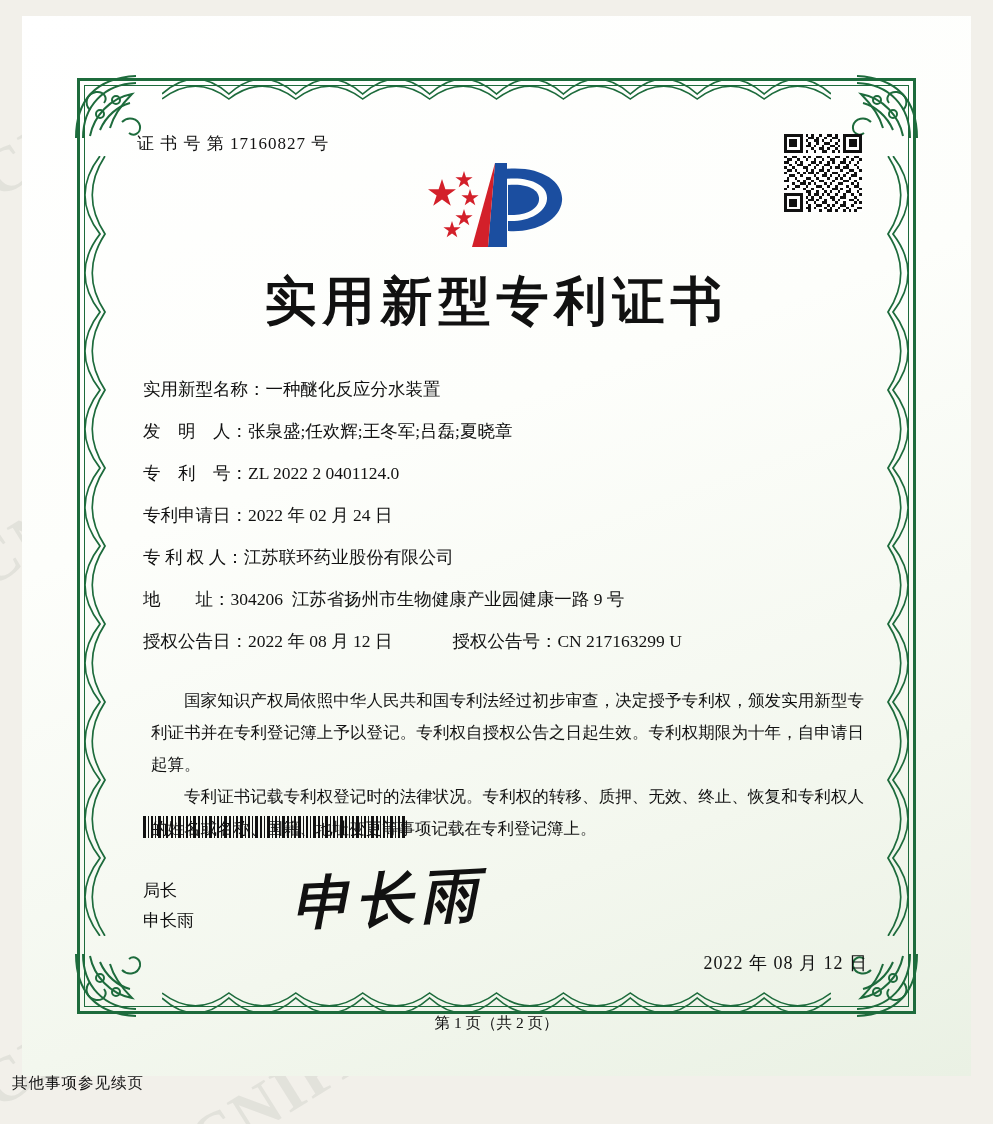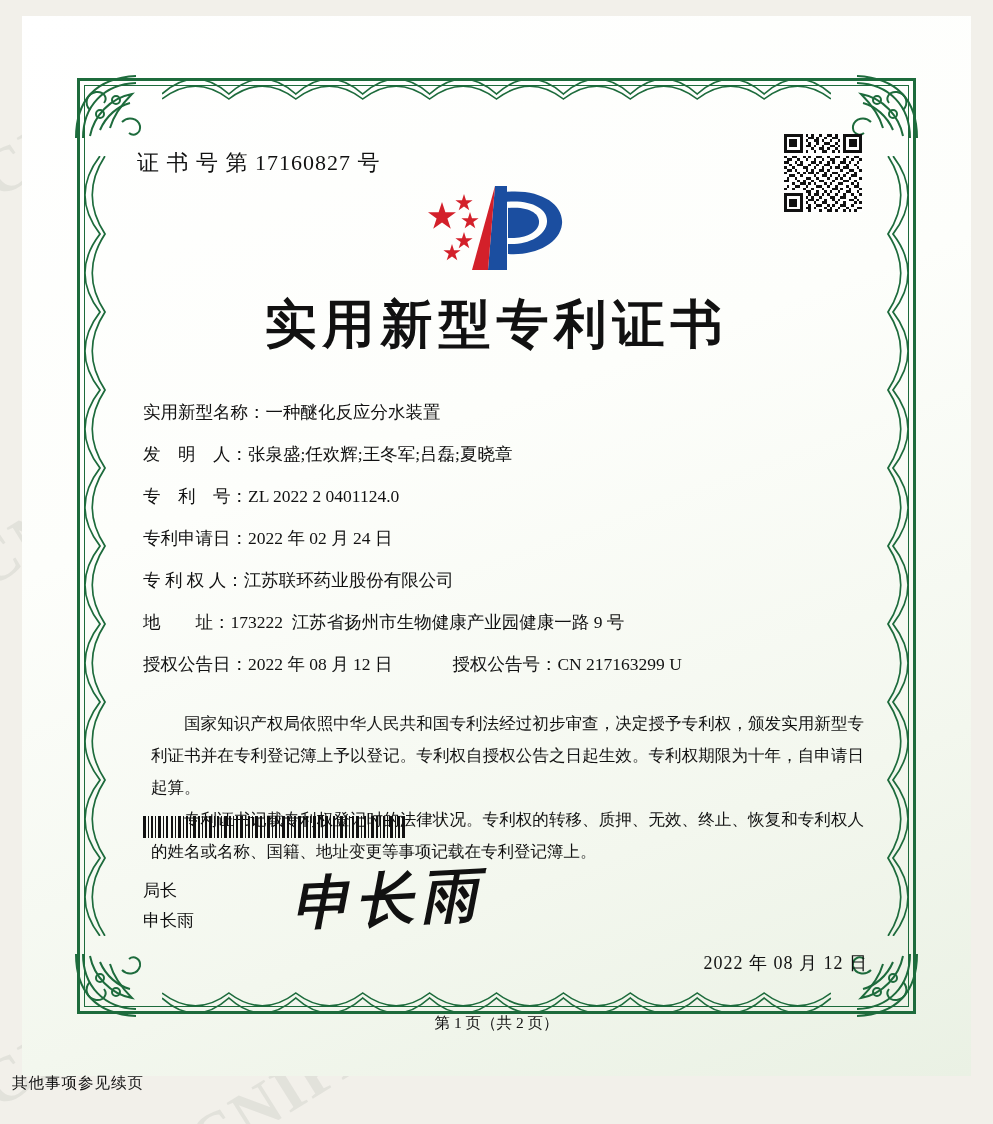--- a/index.html
+++ b/index.html
@@ -97,24 +97,24 @@
   .content {
     position: absolute;
     left: 95px;
     top: 100px;
     right: 95px;
     bottom: 80px;
     z-index: 3;
   }
 
   .cert-no {
-    font-size: 22px;
+    font-size: 17px;
     letter-spacing: 1px;
     margin-left: 20px;
-    margin-top: 32px;
+    margin-top: 16px;
   }
 
   .qr {
     position: absolute;
     right: 14px;
     top: 18px;
     width: 78px;
     height: 78px;
   }
 
@@ -603,21 +603,21 @@
       <div class="row">
         <span class="lbl">专利申请日：</span>
         <span class="val">2022 年 02 月 24 日</span>
       </div>
       <div class="row">
         <span class="lbl">专 利 权 人：</span>
         <span class="val">江苏联环药业股份有限公司</span>
       </div>
       <div class="row">
         <span class="lbl">地        址：</span>
-        <span class="val">173222  江苏省扬州市生物健康产业园健康一路 9 号</span>
+        <span class="val">304206  江苏省扬州市生物健康产业园健康一路 9 号</span>
       </div>
       <div class="row">
         <span class="lbl">授权公告日：</span>
         <span class="val">2022 年 08 月 12 日</span>
         <span class="second-lbl">授权公告号：</span>
         <span class="val">CN 217163299 U</span>
       </div>
     </div>
 
     <div class="paragraphs">

